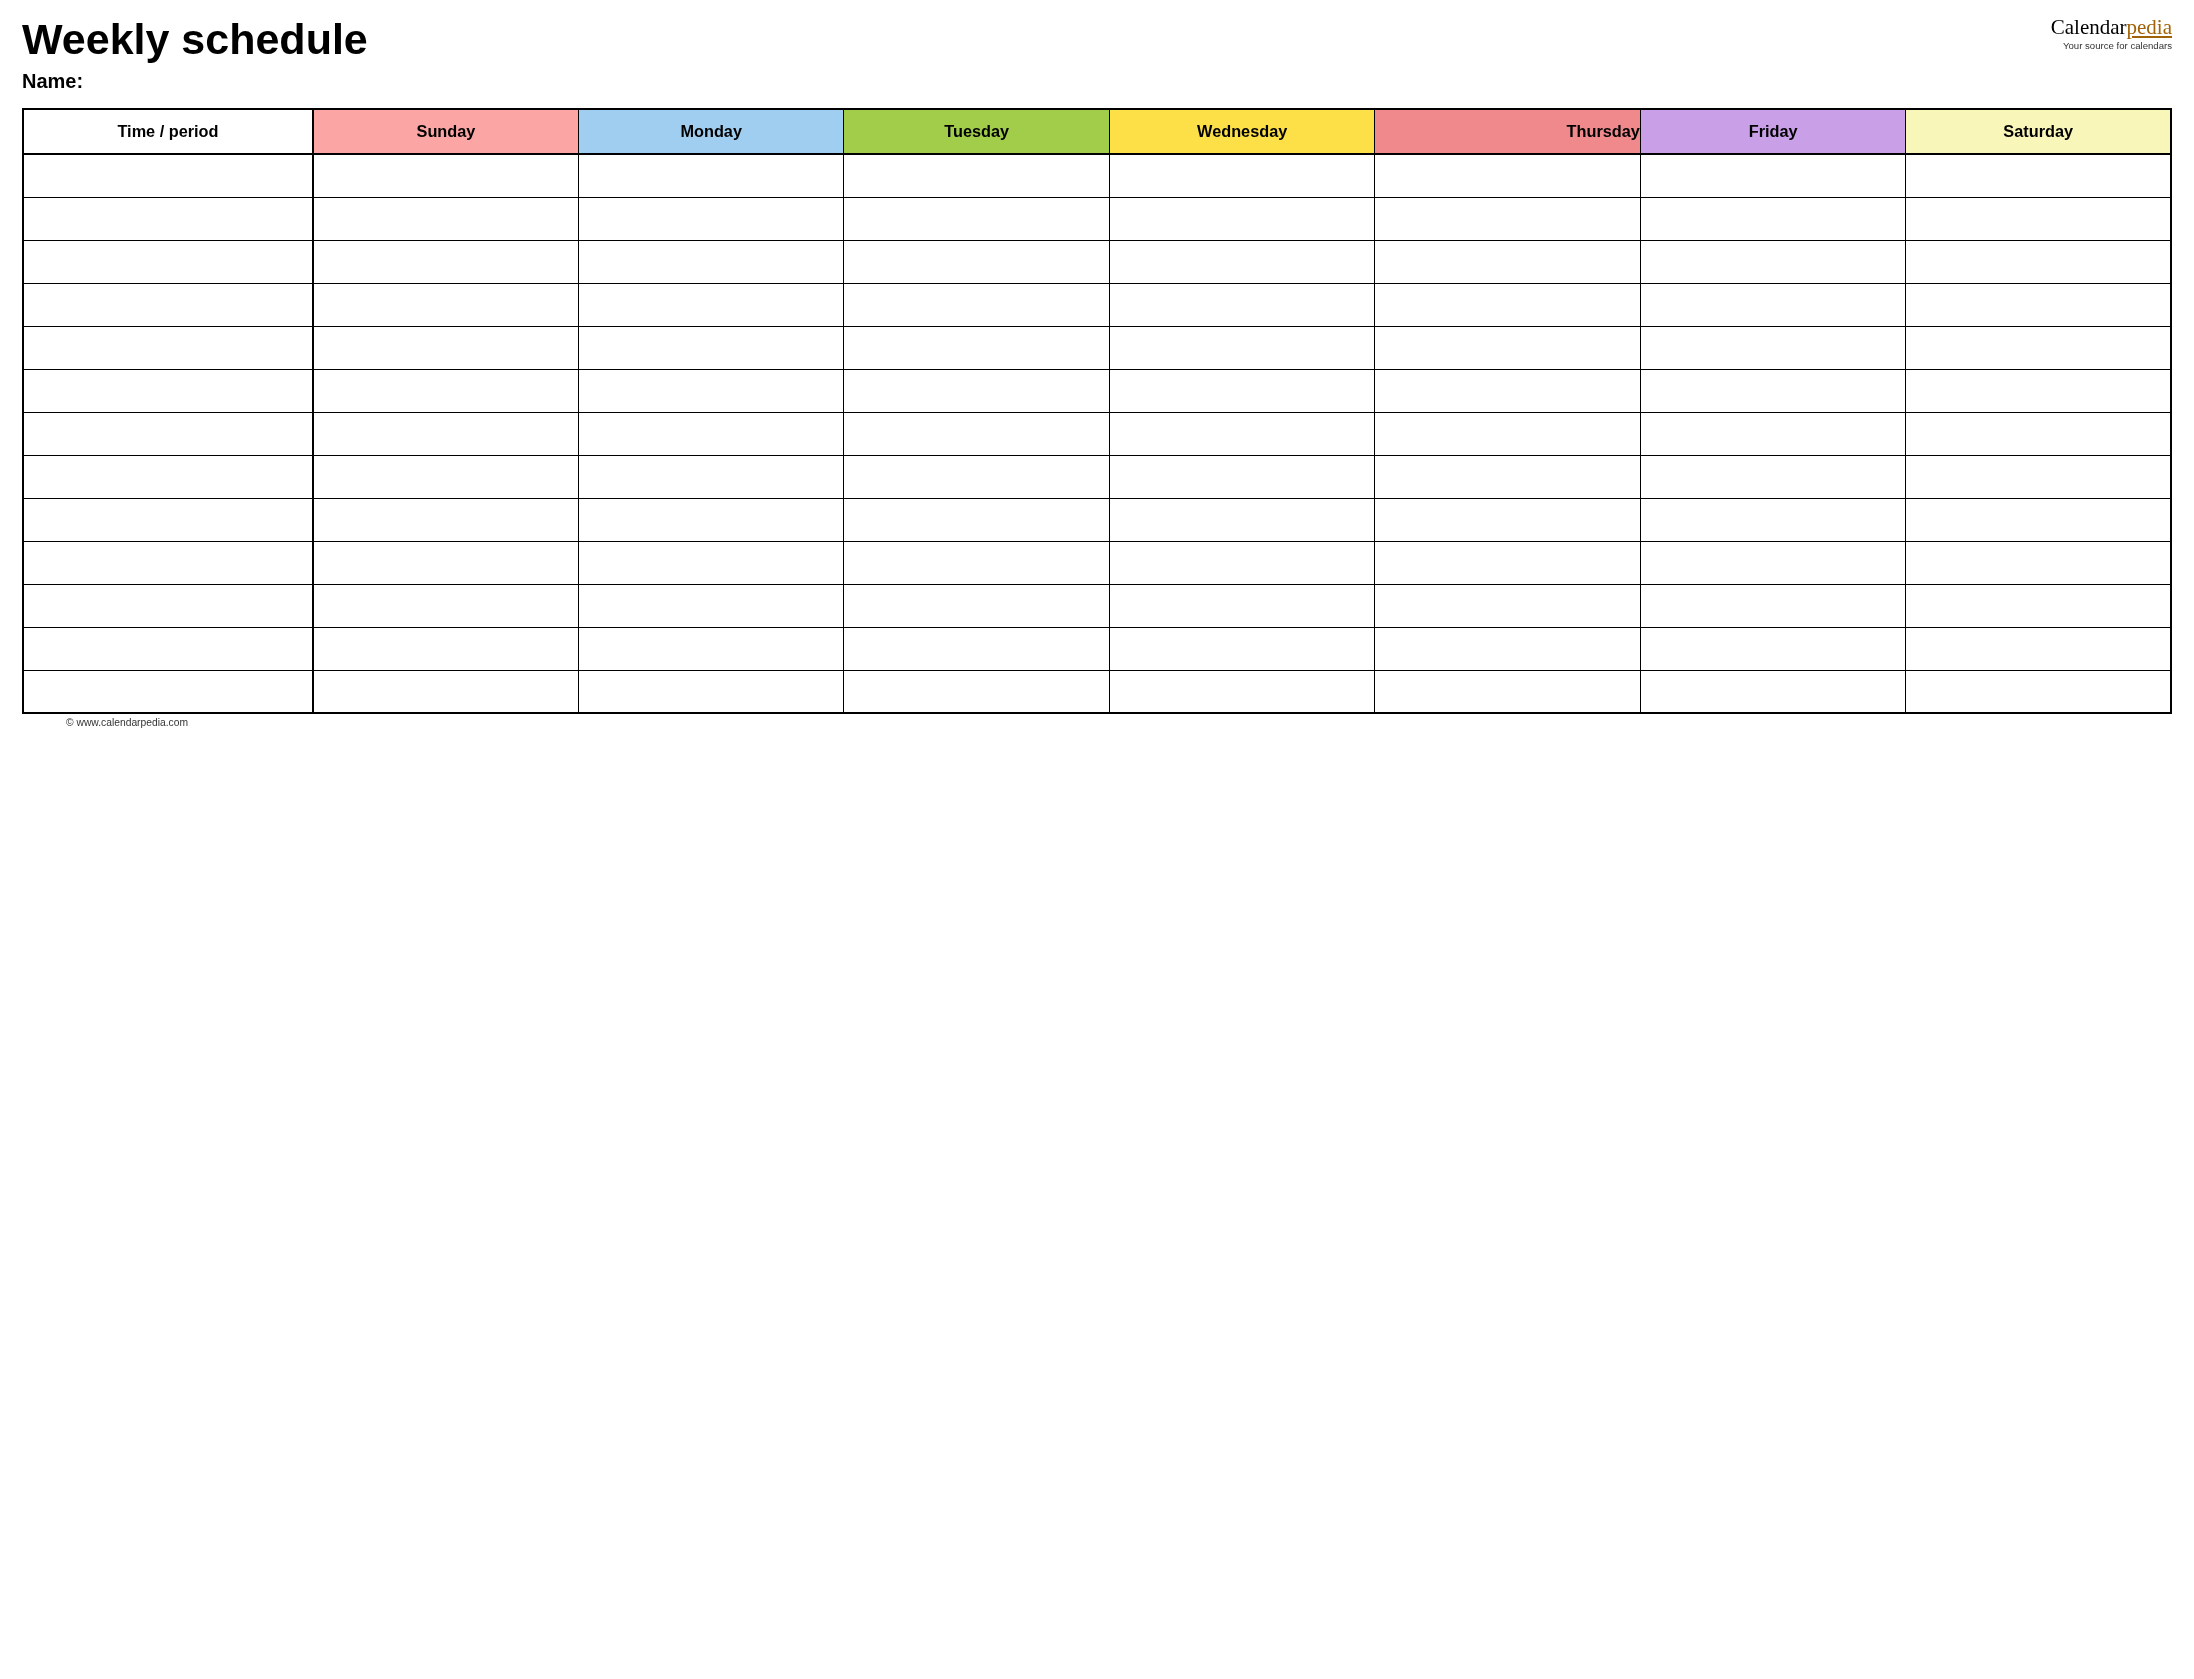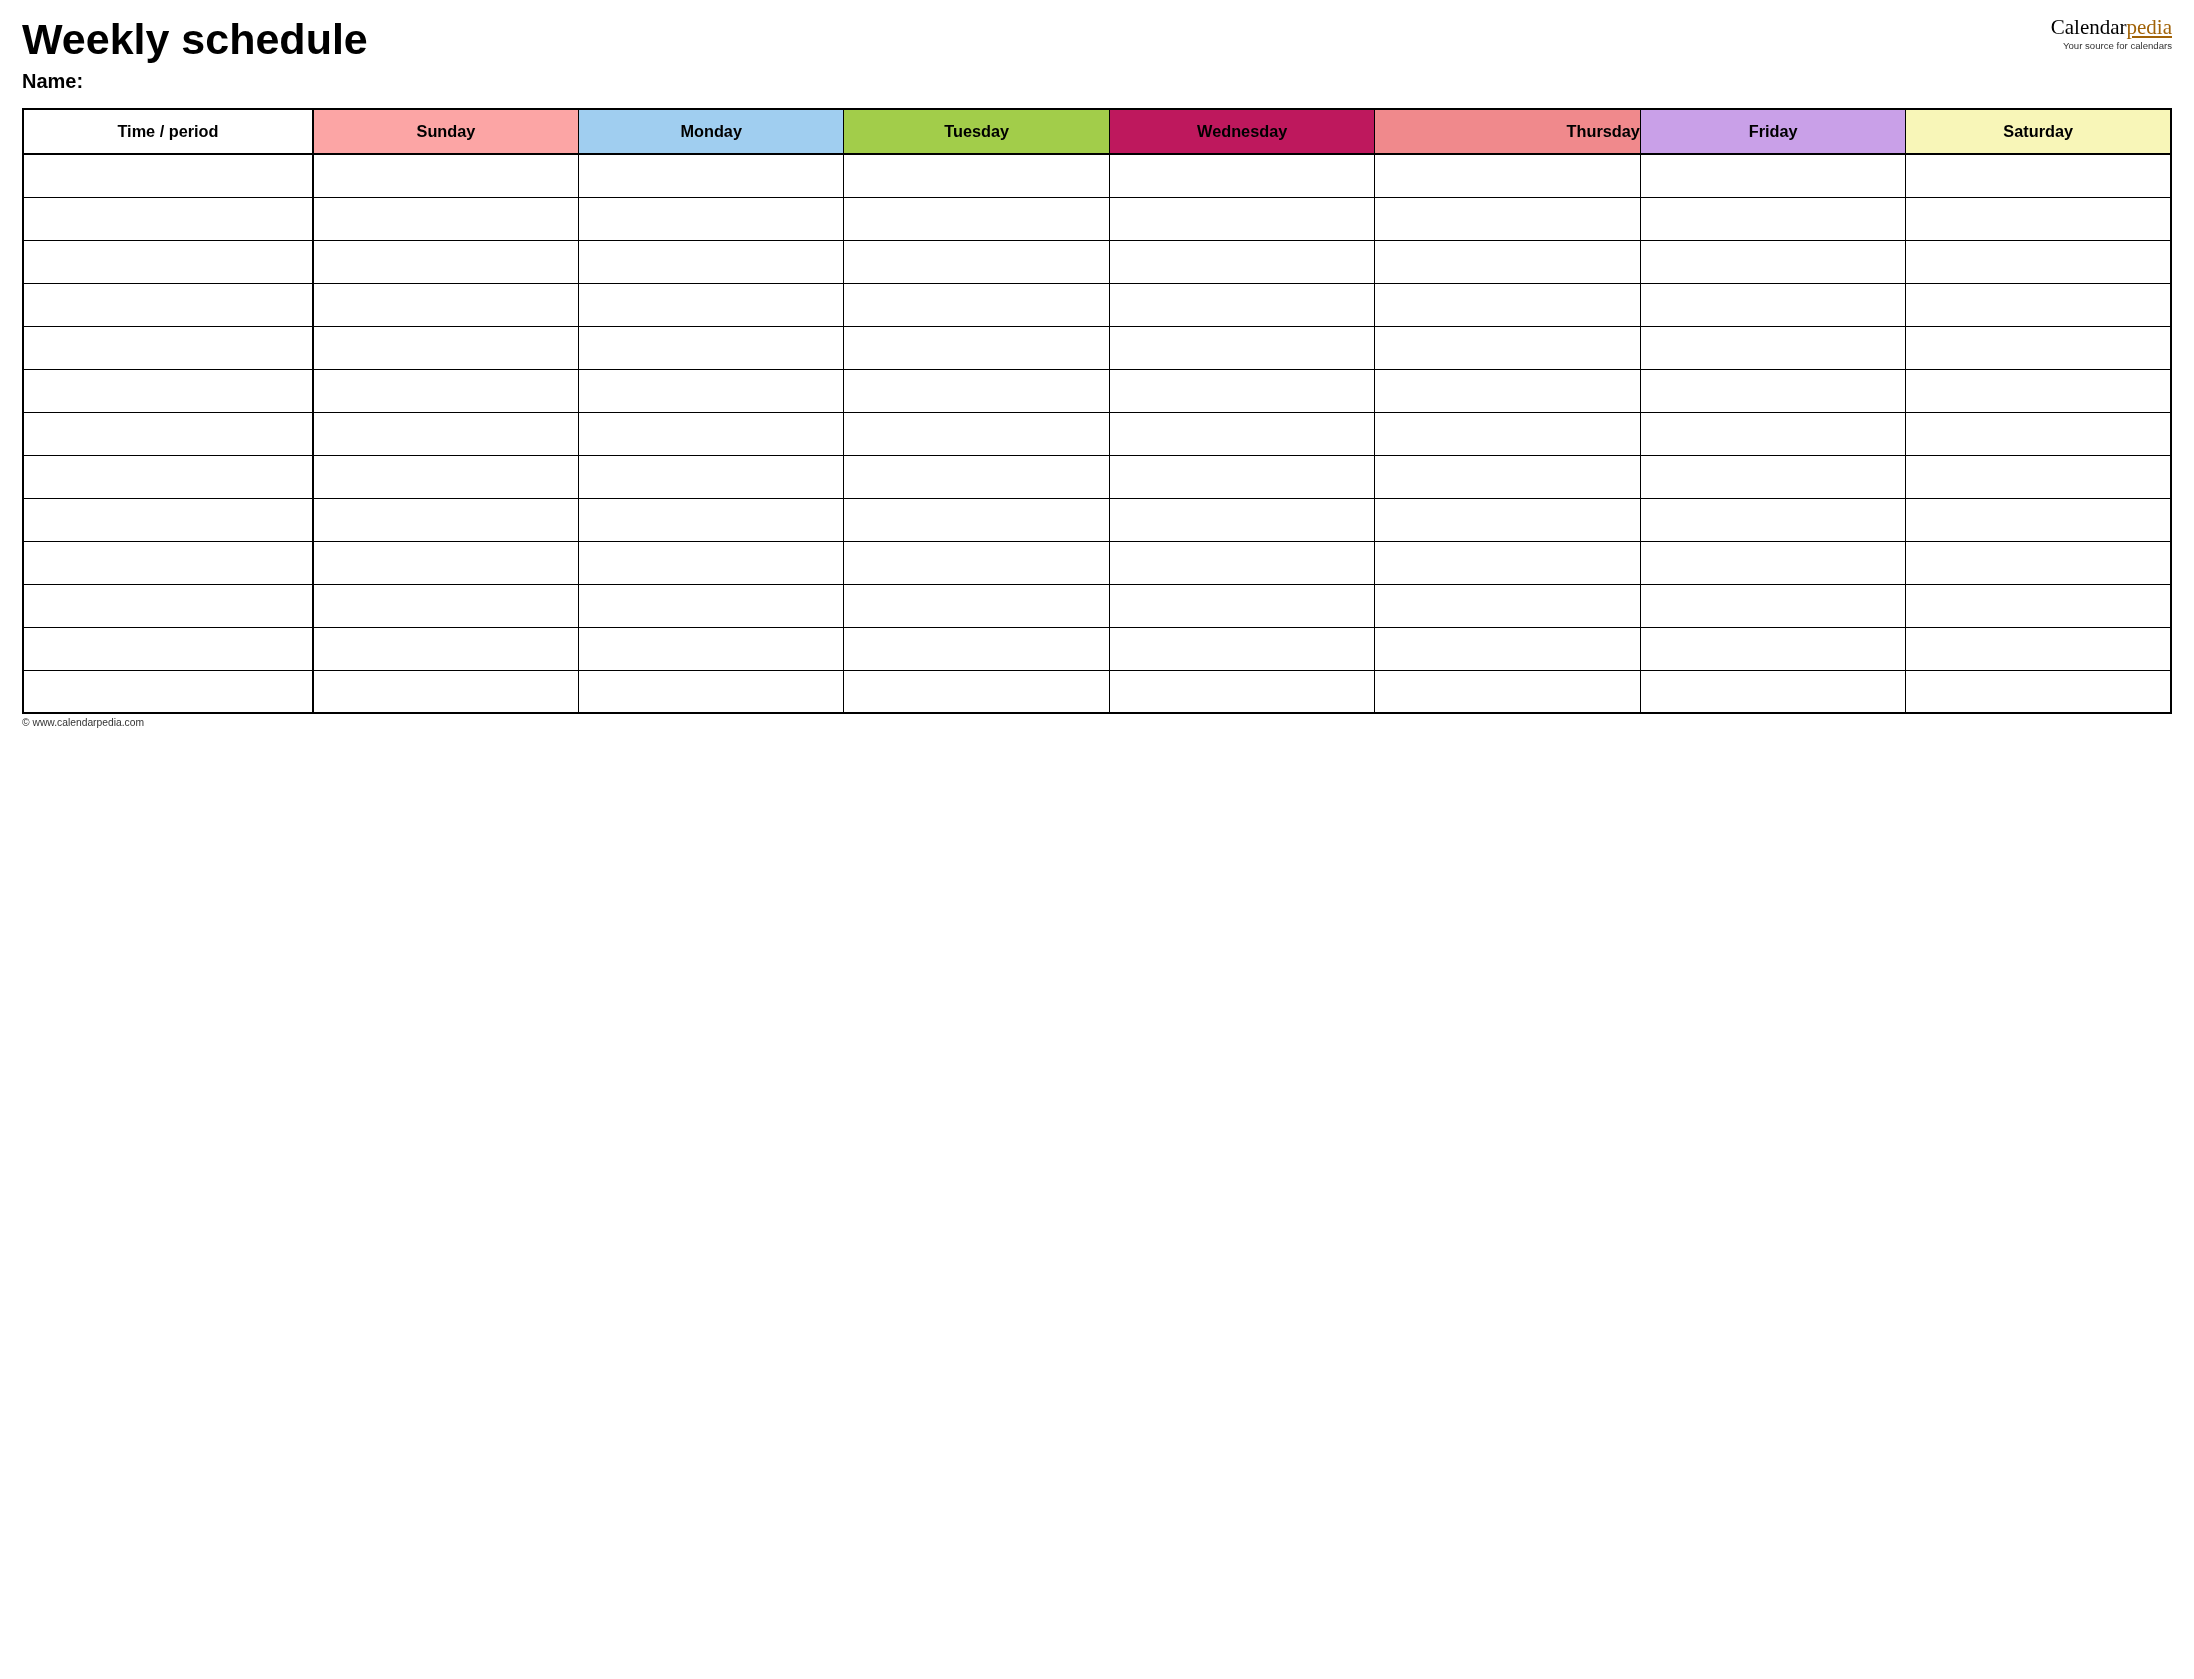--- a/index.html
+++ b/index.html
@@ -77,20 +77,21 @@
     th.col-time {
       background: #ffffff;
     }
     .schedule-table thead th {
       border-top: 2.2px solid #000;
     }
     .footer {
       font-size: 10.3px;
       color: #333;
       margin-top: 3px;
+      margin-left: 44px;
     }
   </style>
 </head>
 <body>
 
 <div class="header">
   <div class="title">Weekly schedule</div>
   <div class="logo">
     <div class="logo-main">
       <span class="logo-calendar">Calendar</span><span class="logo-pedia">pedia</span>
@@ -101,21 +102,21 @@
 
 <div class="name-row">Name:</div>
 
 <table class="schedule-table">
   <thead>
     <tr>
       <th class="col-time">Time / period</th>
       <th class="col-day" style="background:#fca5a5;">Sunday</th>
       <th class="col-day" style="background:#a0cef0;">Monday</th>
       <th class="col-day" style="background:#a2cd4a;">Tuesday</th>
-      <th class="col-day" style="background:#be185d;">Wednesday</th>
+      <th class="col-day" style="background:#fde047;">Wednesday</th>
       <th class="col-day" style="background:#f0898c;text-align:right;">Thursday</th>
       <th class="col-day" style="background:#c9a0e8;">Friday</th>
       <th class="col-day" style="background:#f8f6b8;">Saturday</th>
     </tr>
   </thead>
   <tbody id="schedule-body">
   <tr>
         <td class="col-time"></td>
         <td class="col-day"></td>
         <td class="col-day"></td>

